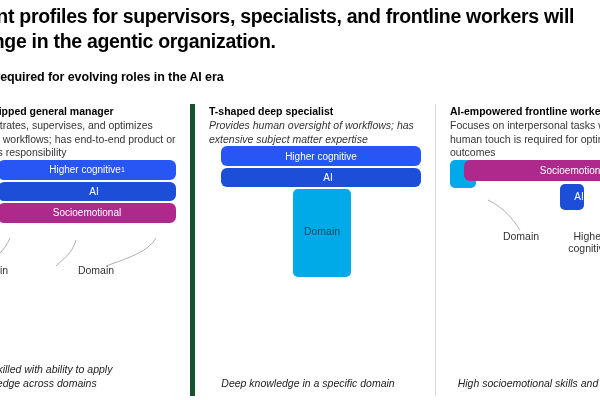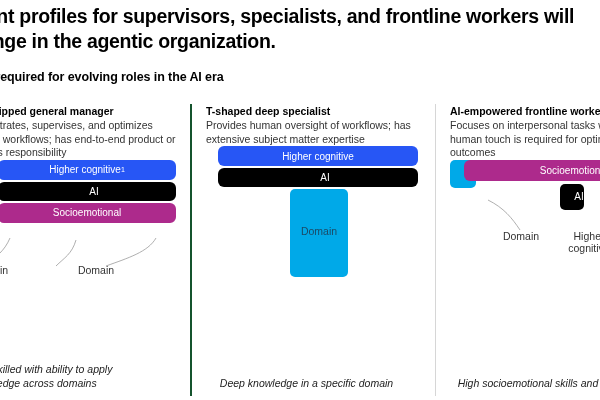--- a/index.html
+++ b/index.html
@@ -44,21 +44,21 @@
     display:flex;
   }
   .col{
     position:relative;
     box-sizing:border-box;
     padding:0 14px;
     display:flex;
     flex-direction:column;
   }
   .col-1{width:238px;}
-  .col-2{width:245px;border-left:2px solid #14532d;}
+  .col-2{width:245px;border-left:5px solid #14532d;}
   .col-3{width:219px;border-left:1px solid #d6d6d6;}
 
   .col-head{
     font-size:10.5px;
     font-weight:700;
     color:#000000;
     line-height:14px;
     white-space:nowrap;
   }
   .col-desc{
@@ -77,21 +77,21 @@
     border-radius:6px;
     color:#ffffff;
     font-size:10px;
     display:flex;
     align-items:center;
     justify-content:center;
     box-sizing:border-box;
     white-space:nowrap;
   }
   .bar-blue{background:#2756f5;}
-  .bar-black{background:#000000;padding-left:14px;}
+  .bar-black{background:#1d4ed8;padding-left:14px;}
   .bar-magenta{background:#ad2a8c;}
   .blk-cyan{background:#00a9e8;border-radius:5px;}
 
   .sup{font-size:7px;vertical-align:super;line-height:0;}
 
   .blk-label{
     position:absolute;
     font-size:10.5px;
     color:#333333;
     white-space:nowrap;
@@ -161,21 +161,21 @@
 
         <div class="blk-label" style="left:-6px;top:104px;width:60px;">Domain</div>
         <div class="blk-label" style="left:100px;top:104px;width:60px;">Domain</div>
       </div>
 
       <div class="caption left" style="left:18px;right:28px;text-align:left;">Multiskilled with ability to apply knowledge across domains</div>
     </div>
 
     <div class="col col-2">
       <div class="col-head">T-shaped deep specialist</div>
-      <div class="col-desc" style="white-space:normal;">Provides human oversight of workflows; has extensive subject matter expertise</div>
+      <div class="col-desc" style="white-space:normal;font-style:italic;">Provides human oversight of workflows; has extensive subject matter expertise</div>
 
       <div class="graphic">
         <div class="bar bar-blue" style="left:12px;top:0;width:200px;height:20px;">
           <span>Higher cognitive</span>
         </div>
         <div class="bar bar-black" style="left:12px;top:22px;width:200px;height:19px;">
           <span>AI</span>
         </div>
         <div class="blk-cyan" style="left:84px;top:43px;width:58px;height:88px;position:absolute;">
           <div class="domain-in" style="top:36px;">Domain</div>

